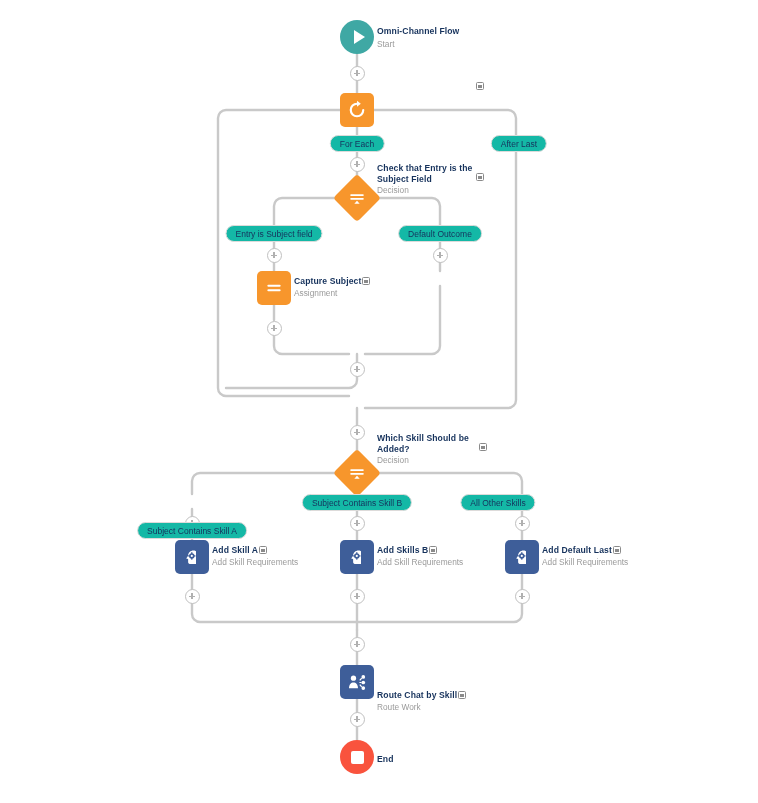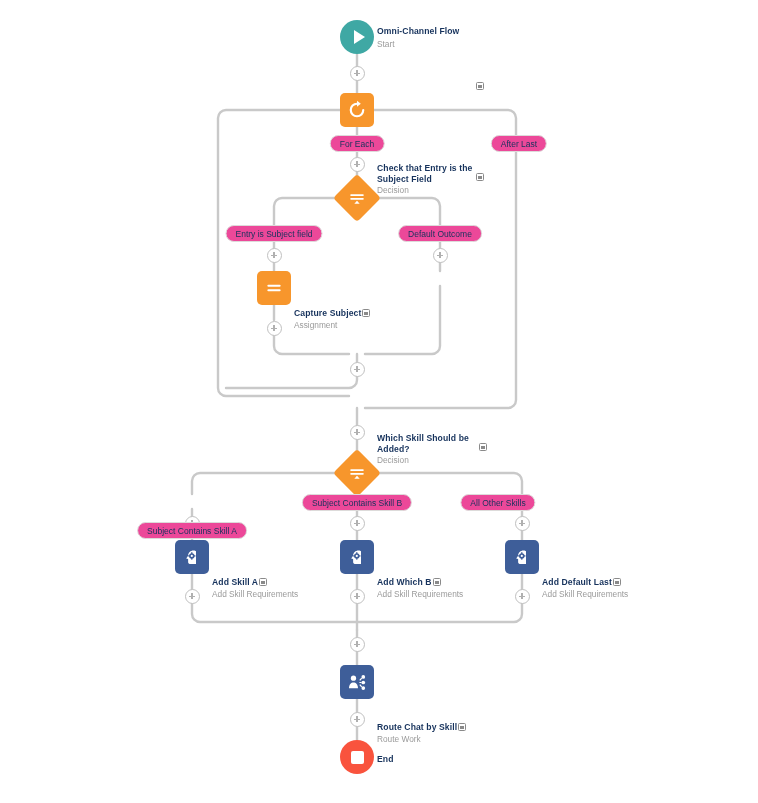--- a/index.html
+++ b/index.html
@@ -28,21 +28,21 @@
   }
   .plus::before,.plus::after{
     content:"";position:absolute;background:#b0b0b0;
   }
   .plus::before{left:3px;top:5.7px;width:6px;height:1.6px;}
   .plus::after{top:3px;left:5.7px;height:6px;width:1.6px;}
 
   
   .pill{
     position:absolute;z-index:4;
-    background:#ec4899;border:1px solid #dddbda;border-radius:11px;
+    background:#14b8a6;border:1px solid #dddbda;border-radius:11px;
     height:17px;line-height:17px;
     padding:0 9px;
     font-size:8.5px;color:#16325c;
     white-space:nowrap;
     transform:translateX(-50%);
     box-sizing:border-box;
   }
   .sq{
     width:34px;height:34px;border-radius:5px;
     display:flex;align-items:center;justify-content:center;
@@ -66,21 +66,21 @@
   .lbl{position:absolute;z-index:3;white-space:nowrap;}
   .lbl .t{
     font-size:8.6px;font-weight:bold;color:#16325c;
     letter-spacing:.1px;line-height:10.5px;
     display:inline;
   }
   .lbl .t.wrap{white-space:normal;max-width:96px;display:block;}
   .lbl .s{
     font-size:8.3px;color:#9a9a9a;line-height:11px;margin-top:1px;
   }
-  .lbl .row{display:flex;align-items:flex-start;gap:1px;margin-top:32px;}
+  .lbl .row{display:flex;align-items:flex-start;gap:1px;}
 
   
   .badge{
     width:8px;height:8px;flex:none;margin-top:1px;
     border:1.4px solid #8a8a8a;border-radius:1.5px;
     background:#fff;position:relative;box-sizing:border-box;
   }
   .badge::after{
     content:"";position:absolute;left:1px;top:2px;right:1px;bottom:1px;
     background:#8a8a8a;
@@ -273,21 +273,21 @@
         <circle cx="11.2" cy="10.2" r="1.25" fill="#fff"></circle>
         <rect x="10.5" y="5.9" width="1.4" height="2.1" fill="#3e5e99"></rect>
         <rect x="10.5" y="12.4" width="1.4" height="2.1" fill="#3e5e99"></rect>
         <rect x="7" y="9.5" width="2.1" height="1.4" fill="#3e5e99"></rect>
         <rect x="13.3" y="9.5" width="2.1" height="1.4" fill="#3e5e99"></rect>
       </svg>
     </div>
   </div>
   <div class="lbl" style="left:377px;top:545px;">
     <div class="row">
-      <span class="t">Add Which B</span>
+      <span class="t">Add Skills B</span>
       <span class="badge"></span>
     </div>
     <div class="s">Add Skill Requirements</div>
   </div>
 
   <div class="node" style="left:505px;top:540px;">
     <div class="sq navy">
       <svg class="ico" width="21" height="21" viewBox="0 0 24 24">
         <path d="M15.5 4.5 C11 3 7 6 7 10 L4.8 13 L7 13.6 L7 17 C7 18.6 8.2 19.5 9.8 19.5 L16 19.5 L16 4.8 Z" fill="#fff"></path>
         <circle cx="11.2" cy="10.2" r="3.1" fill="#3e5e99"></circle>

